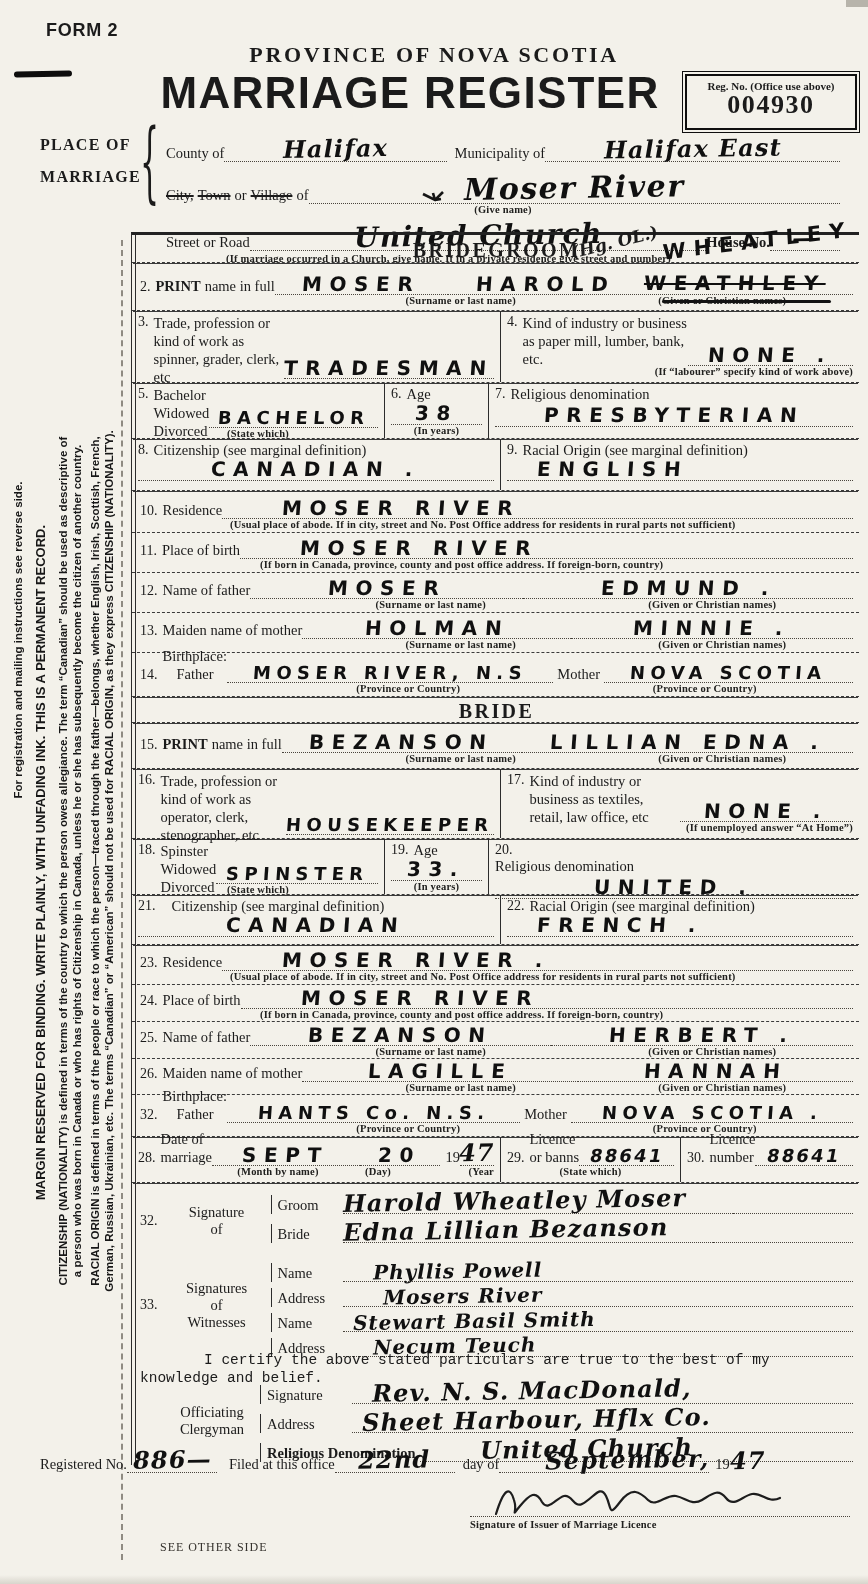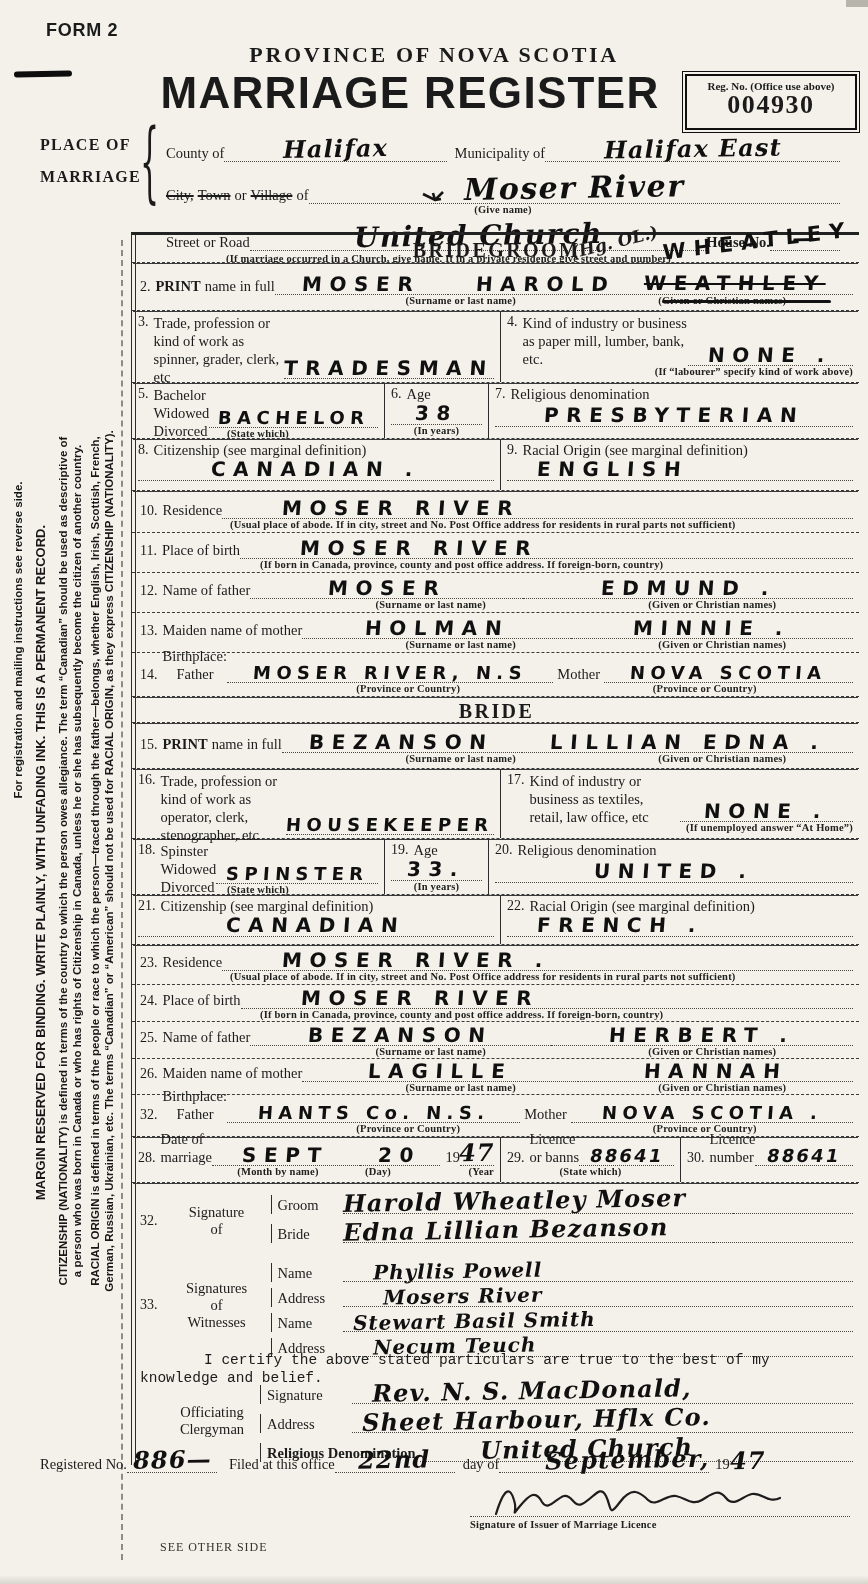--- a/index.html
+++ b/index.html
@@ -397,31 +397,31 @@
       </div>
       <div class="cell vdiv" style="width:104px;">
         <div style="display:flex;">
           <span class="num">19.</span>
           <span class="lbl">Age</span>
         </div>
         <div class="dot" style="text-align:center;"><span class="hw">33.</span></div>
         <div class="cap colcap">(In years)</div>
       </div>
       <div class="cell vdiv" style="flex:1;">
-        <div style="display:flex;">
+        <div style="display:flex;flex-direction:column;">
           <span class="num">20.</span>
           <span class="lbl">Religious denomination</span>
         </div>
         <div class="dot" style="text-align:center;margin-top:2px;"><span class="hw">UNITED .</span></div>
       </div>
     </div>
 
     <div class="fr dbl" style="height:50px;display:flex;padding:0;">
       <div class="cell" style="width:368px;">
-        <div style="display:flex;">
+        <div style="display:flex;gap:11px;">
             <span class="num">21.</span>
         <span class="lbl">Citizenship (see marginal definition)</span>
           </div>
         <div class="dot" style="text-align:center;"><span class="hw">CANADIAN</span></div>
       </div>
       <div class="cell vdiv" style="flex:1;">
         <div style="display:flex;">
             <span class="num">22.</span>
         <span class="lbl">Racial Origin (see marginal definition)</span>
           </div>

